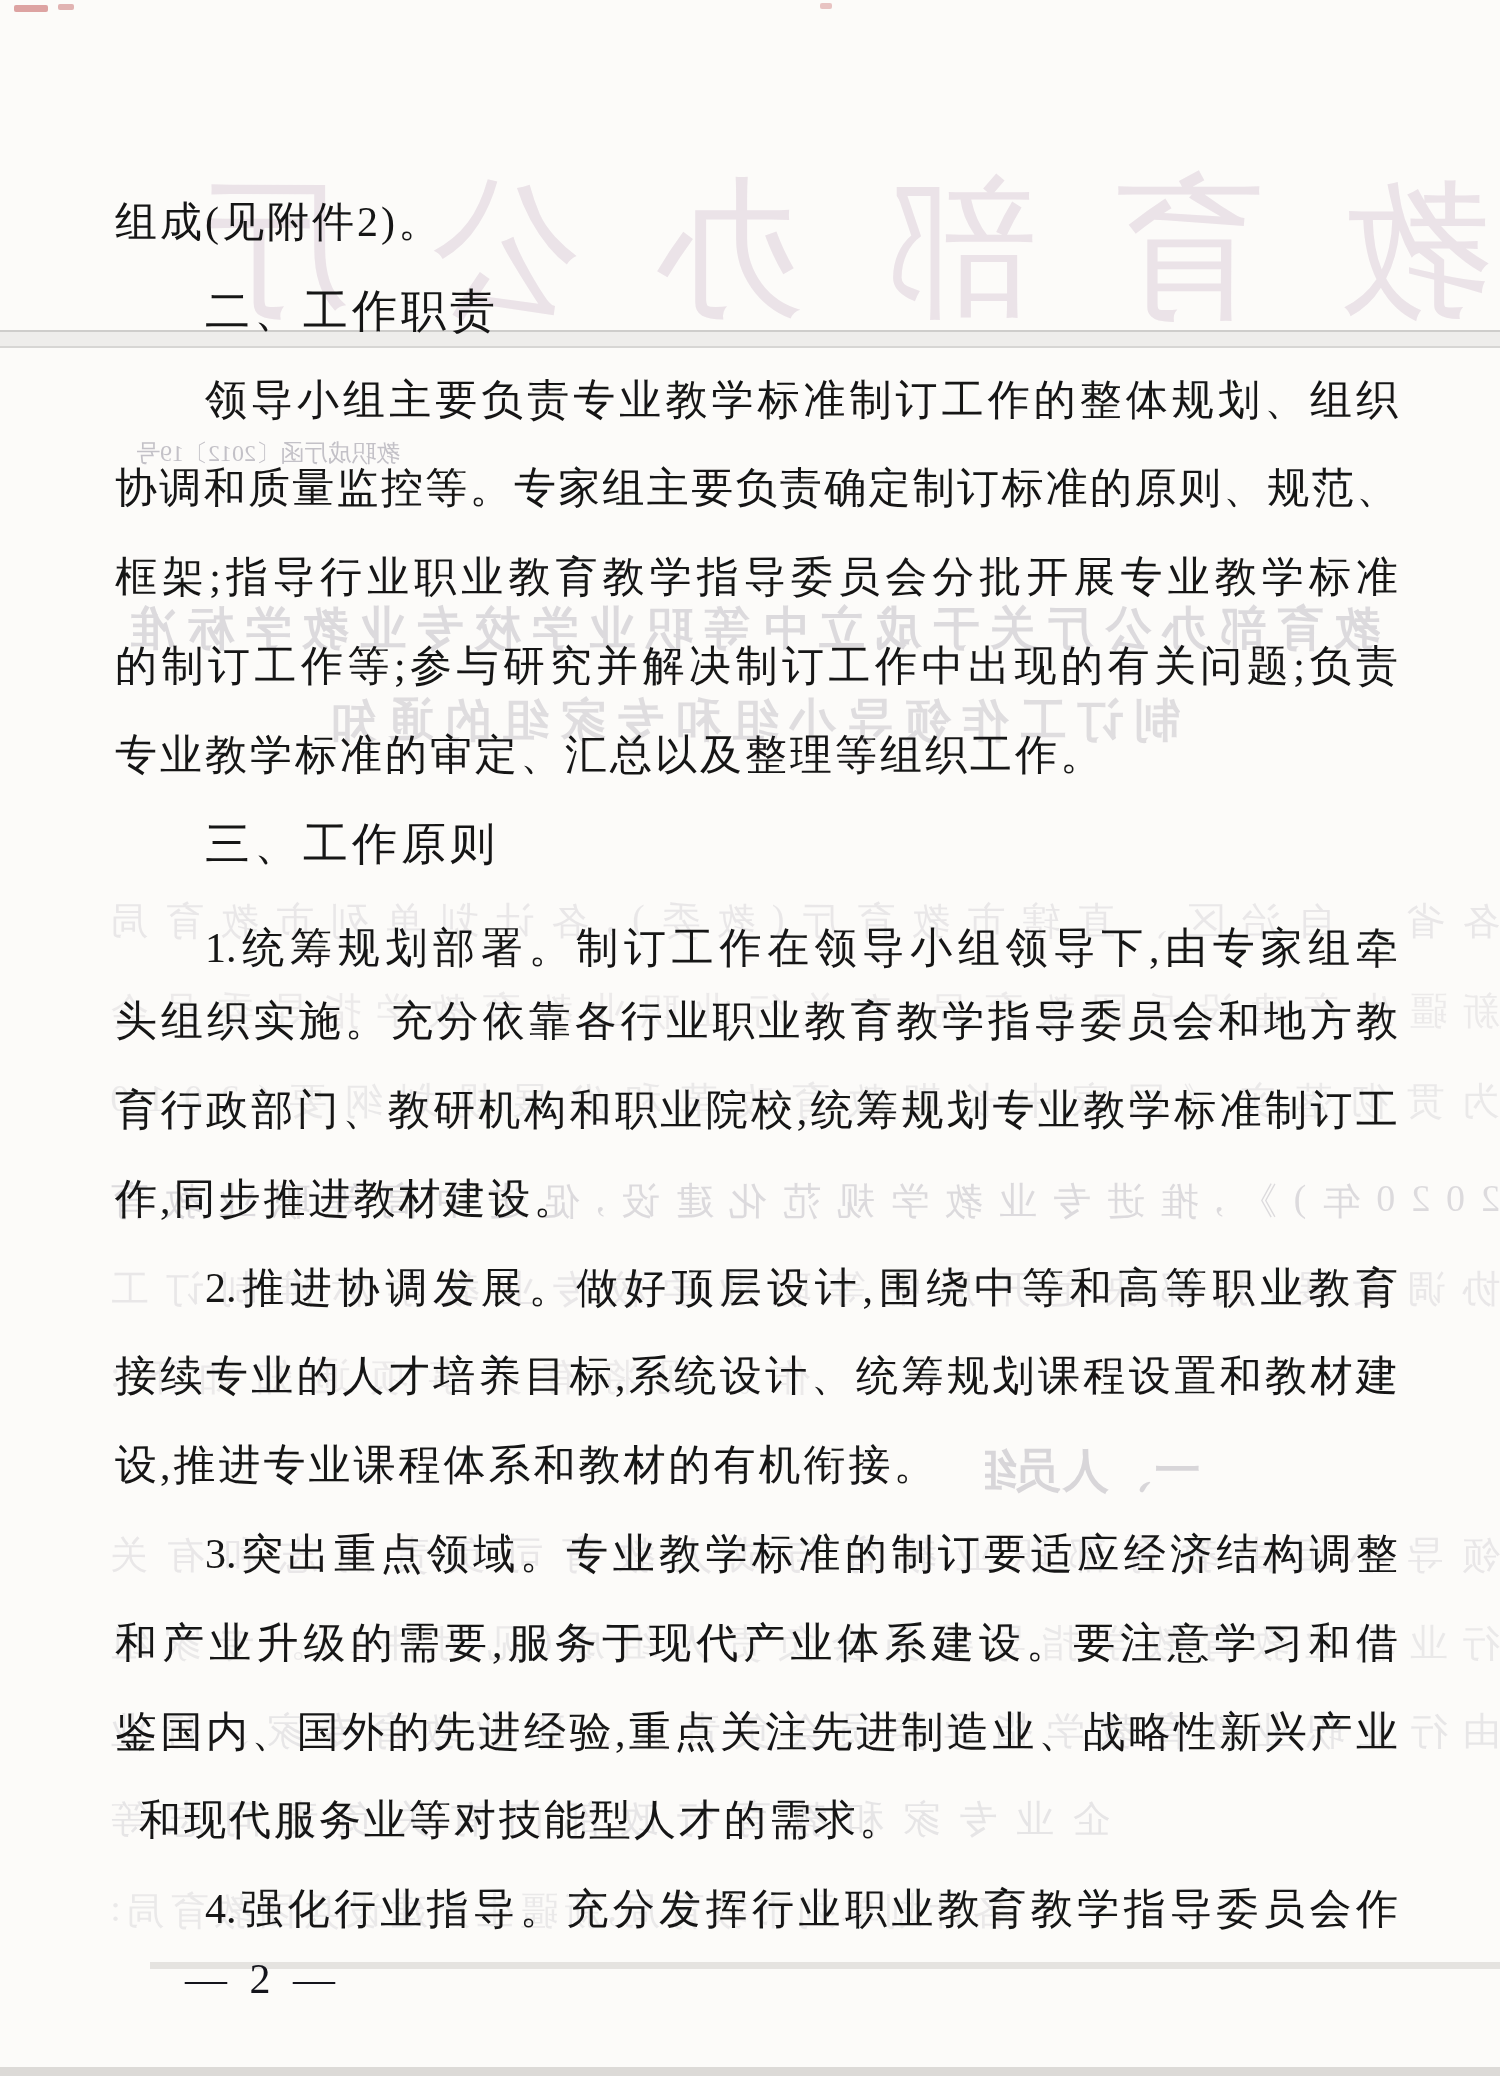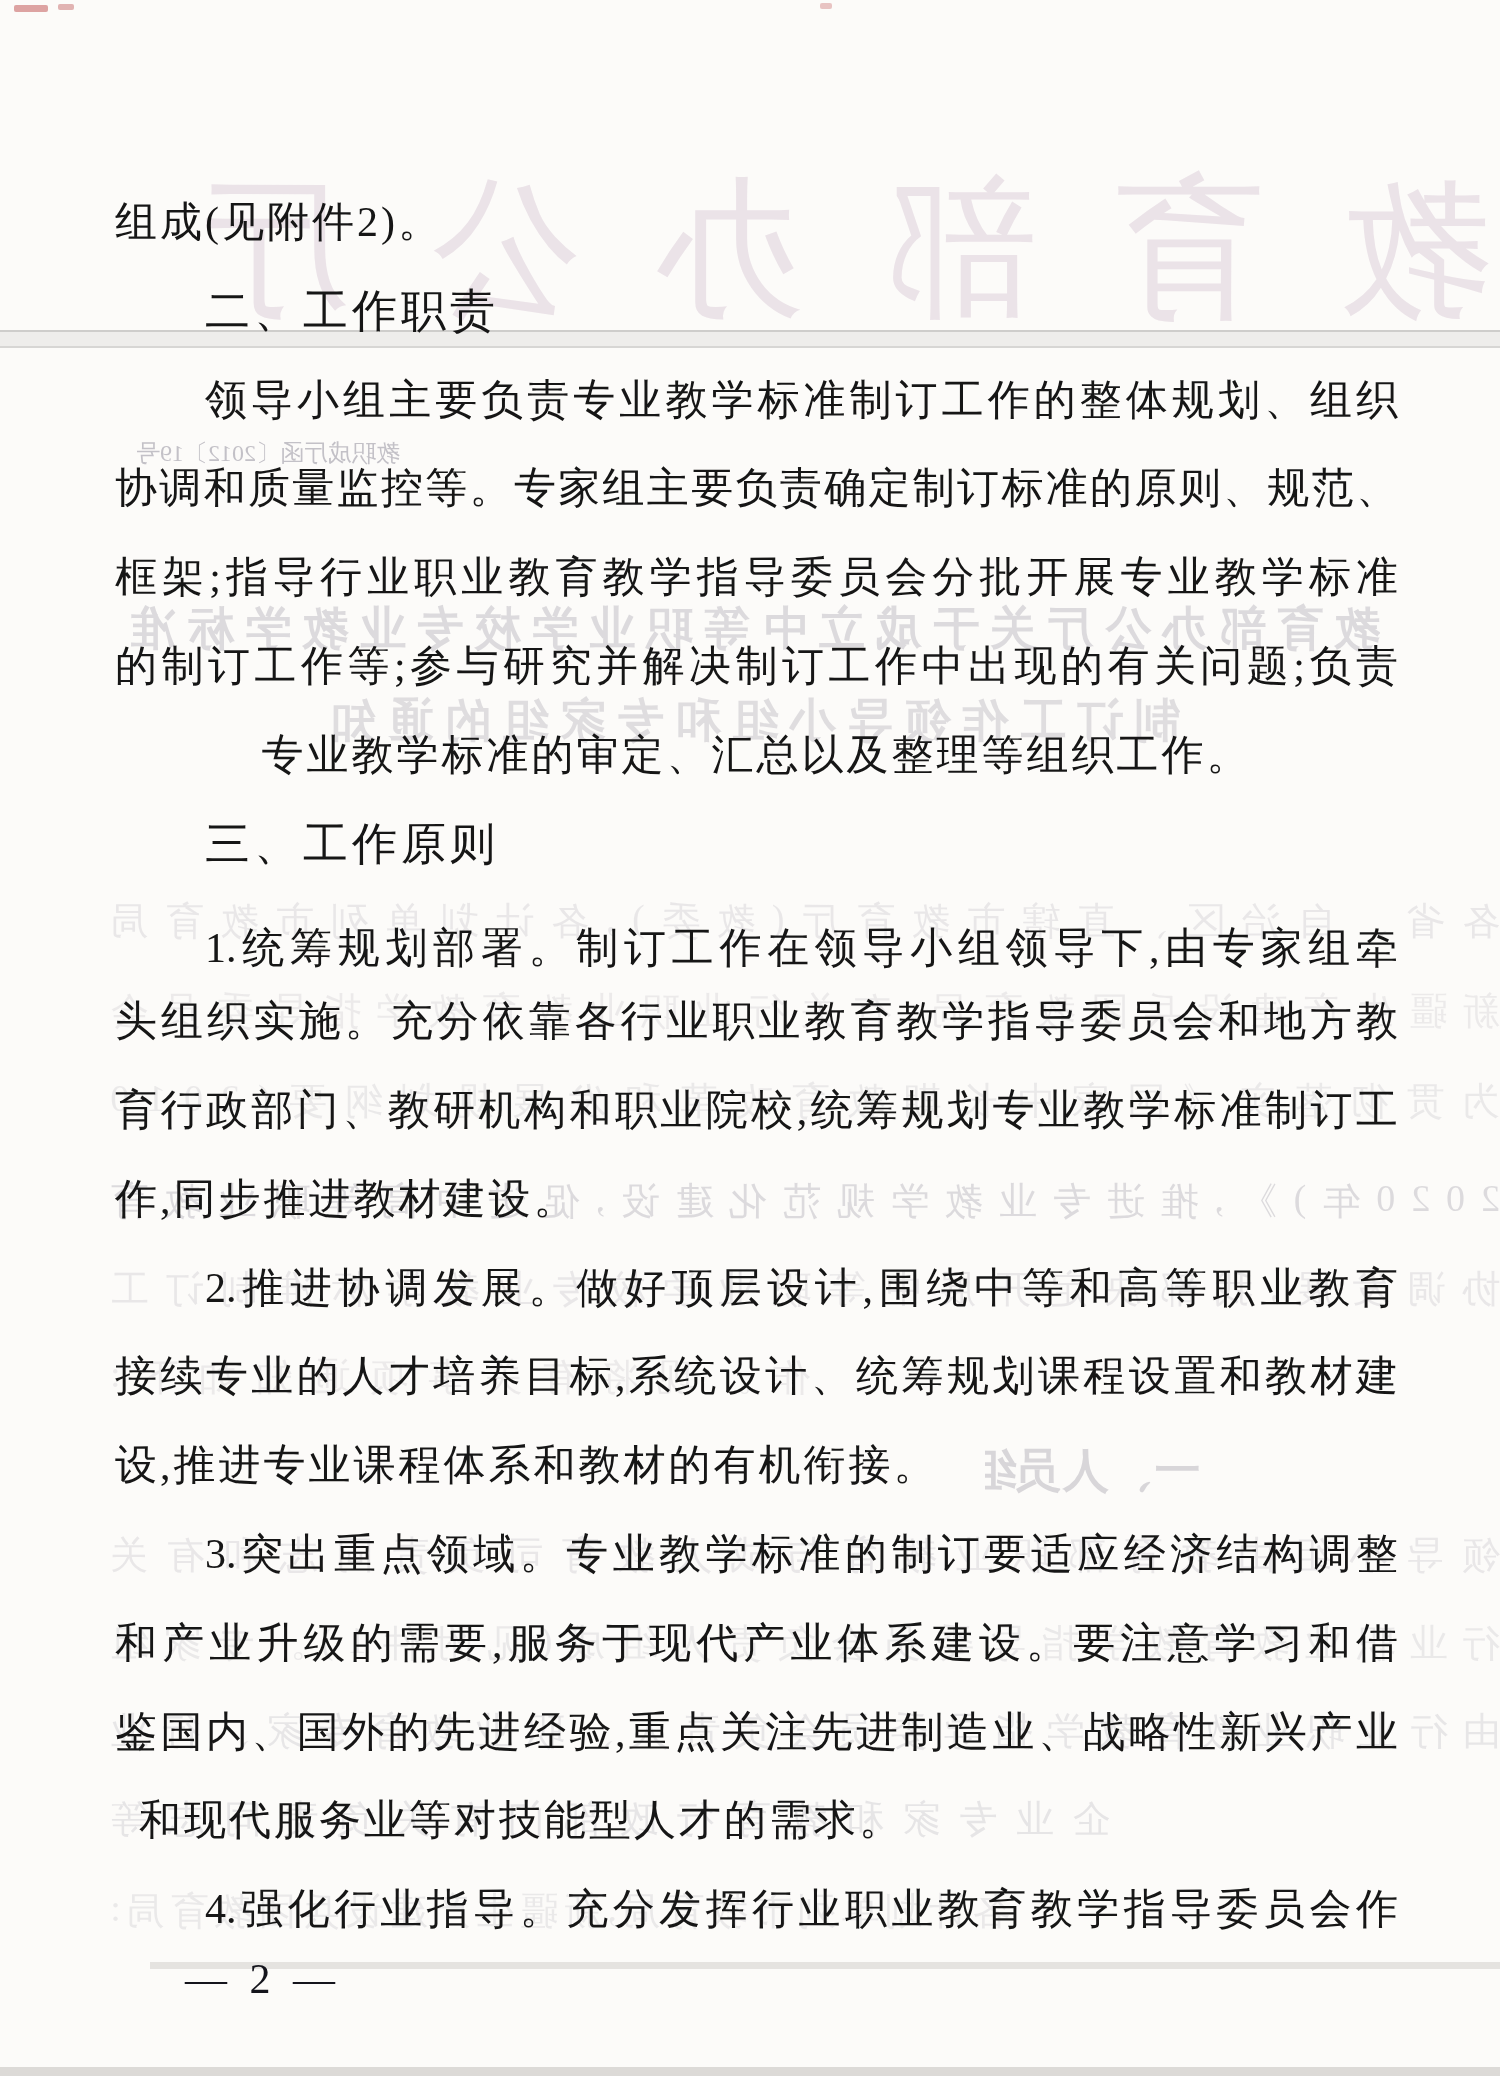--- a/index.html
+++ b/index.html
@@ -421,21 +421,21 @@
   <div class="artifact speck s2"></div>
   <div class="artifact speck s3"></div>
 
   <div id="text-layer">
       <div class="line" style="top: 197px;">组成(见附件2)。</div>
       <div class="line heading indent" style="top: 286px;">二、工作职责</div>
       <div class="line indent justify" style="top: 375px;">领导小组主要负责专业教学标准制订工作的整体规划、组织</div>
       <div class="line justify" style="top: 463px;">协调和质量监控等。专家组主要负责确定制订标准的原则、规范、</div>
       <div class="line justify" style="top: 552px;">框架;指导行业职业教育教学指导委员会分批开展专业教学标准</div>
       <div class="line justify" style="top: 641px;">的制订工作等;参与研究并解决制订工作中出现的有关问题;负责</div>
-      <div class="line" style="top: 730px; text-align: center;">专业教学标准的审定、汇总以及整理等组织工作。</div>
+      <div class="line" style="top: 730px;">专业教学标准的审定、汇总以及整理等组织工作。</div>
       <div class="line heading indent" style="top: 819px;">三、工作原则</div>
       <div class="line indent justify" style="top: 907px; margin-top: 16px;">1.统筹规划部署。制订工作在领导小组领导下,由专家组牵</div>
       <div class="line justify" style="top: 996px;">头组织实施。充分依靠各行业职业教育教学指导委员会和地方教</div>
       <div class="line justify" style="top: 1085px;">育行政部门、教研机构和职业院校,统筹规划专业教学标准制订工</div>
       <div class="line" style="top: 1174px;">作,同步推进教材建设。</div>
       <div class="line indent justify" style="top: 1263px;">2.推进协调发展。做好顶层设计,围绕中等和高等职业教育</div>
       <div class="line justify" style="top: 1351px;">接续专业的人才培养目标,系统设计、统筹规划课程设置和教材建</div>
       <div class="line" style="top: 1440px;">设,推进专业课程体系和教材的有机衔接。</div>
       <div class="line indent justify" style="top: 1529px;">3.突出重点领域。专业教学标准的制订要适应经济结构调整</div>
       <div class="line justify" style="top: 1618px;">和产业升级的需要,服务于现代产业体系建设。要注意学习和借</div>

